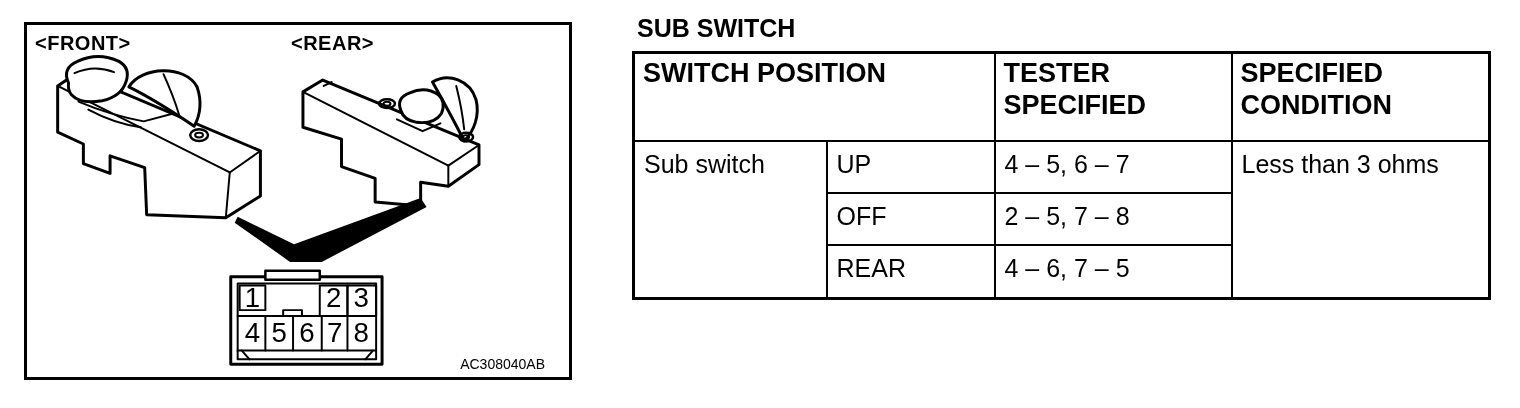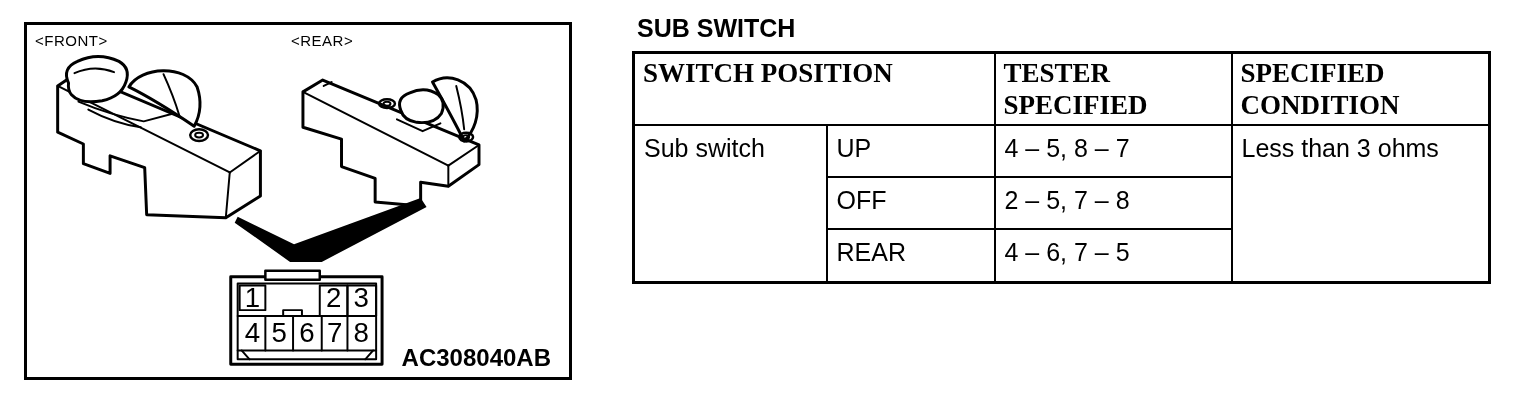--- a/index.html
+++ b/index.html
@@ -4,40 +4,40 @@
 <style>
   * { margin:0; padding:0; box-sizing:border-box; }
   html,body { width:1520px; height:408px; background:#ffffff; overflow:hidden;
               font-family:"Liberation Sans","DejaVu Sans",sans-serif; color:#000; }
   body { position:relative; }
 
   
   .figure-box { position:absolute; left:24px; top:22px; width:548px; height:358px;
                 border:3px solid #000; background:#fff; }
   .figure-box svg { position:absolute; left:0; top:0; }
-  .view-label { position:absolute; top:7px; font-size:15px; font-weight:normal;
+  .view-label { position:absolute; top:7px; font-size:20px; font-weight:bold;
                 letter-spacing:0.5px; white-space:nowrap; }
   .view-label.front { left:8px; }
   .view-label.rear  { left:264px; }
-  .figure-code { position:absolute; right:18px; bottom:5px; font-size:24px;
-                 font-weight:bold; white-space:nowrap; }
+  .figure-code { position:absolute; right:24px; bottom:5px; font-size:14px;
+                 font-weight:normal; white-space:nowrap; }
 
   
   .section-title { position:absolute; left:637px; top:14px; font-size:25px;
                    font-weight:bold; white-space:nowrap; }
   table.spec-table { position:absolute; left:632px; top:51px; width:856px;
                      border-collapse:collapse; table-layout:fixed;
                      border:3px solid #000; background:#fff; }
   .spec-table th, .spec-table td { border:2px solid #000; vertical-align:top;
                                    text-align:left; overflow:hidden; }
   .spec-table th { font-size:27px; font-weight:bold; line-height:1.18;
                    padding:4px 6px 0 8px; }
   .spec-table td { font-size:25px; font-weight:normal; line-height:1.2;
                    padding:7px 6px 0 9px; }
-  .row-head { height:72px;font-family:Liberation Serif, serif; }
+  .row-head { height:88px; }
   .row-up   { height:52px; }
   .row-off  { height:52px; }
   .row-down { height:54px; }
 
   
   .art  { stroke:#000; fill:#fff; stroke-linejoin:round; stroke-linecap:round; }
   .line { stroke:#000; fill:none; stroke-linejoin:round; stroke-linecap:round; }
   .solid{ fill:#000; stroke:none; }
   .pin-num { font-family:"Liberation Sans","DejaVu Sans",sans-serif;
              font-size:28px; fill:#000; }
@@ -128,21 +128,21 @@
   </colgroup>
   <tbody>
     <tr class="row-head">
       <th colspan="2">SWITCH POSITION</th>
       <th>TESTER SPECIFIED</th>
       <th>SPECIFIED CONDITION</th>
     </tr>
     <tr class="row-up">
       <td rowspan="3">Sub switch</td>
       <td>UP</td>
-      <td>4 – 5, 8 – 7</td>
+      <td>4 – 5, 6 – 7</td>
       <td rowspan="3">Less than 3 ohms</td>
     </tr>
     <tr class="row-off">
       <td>OFF</td>
       <td>2 – 5, 7 – 8</td>
     </tr>
     <tr class="row-down">
       <td>REAR</td>
       <td>4 – 6, 7 – 5</td>
     </tr>

